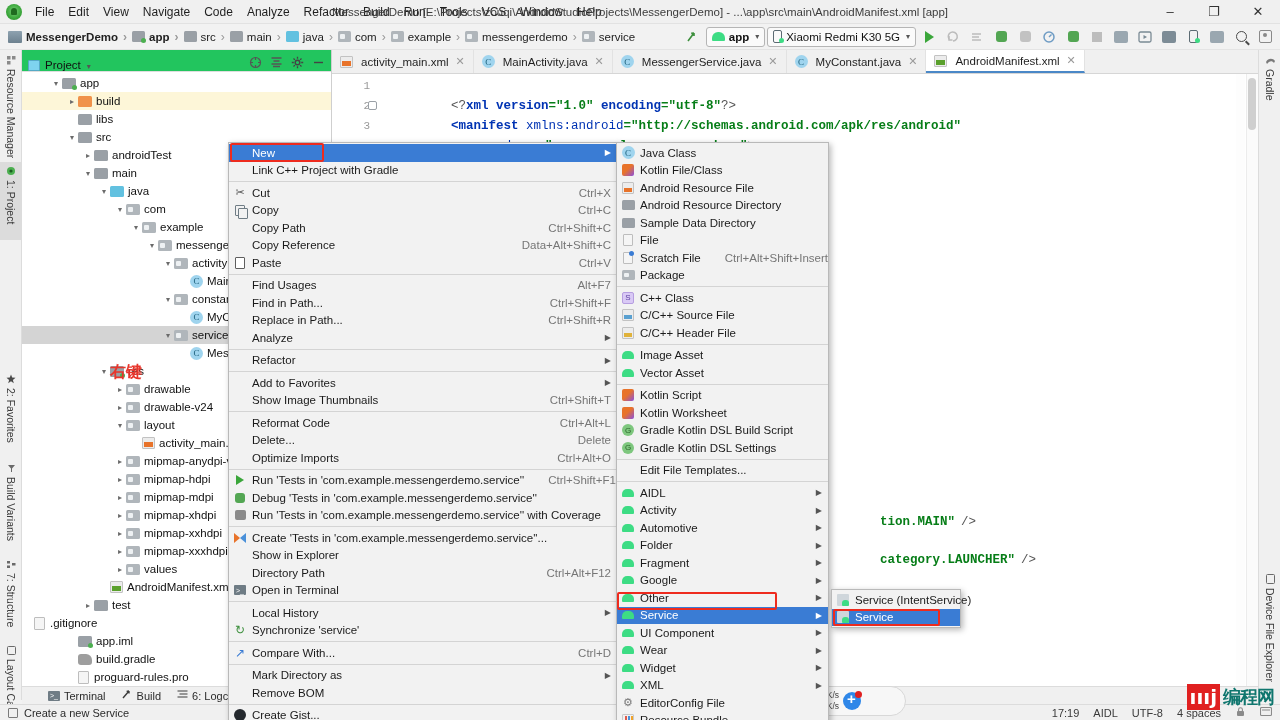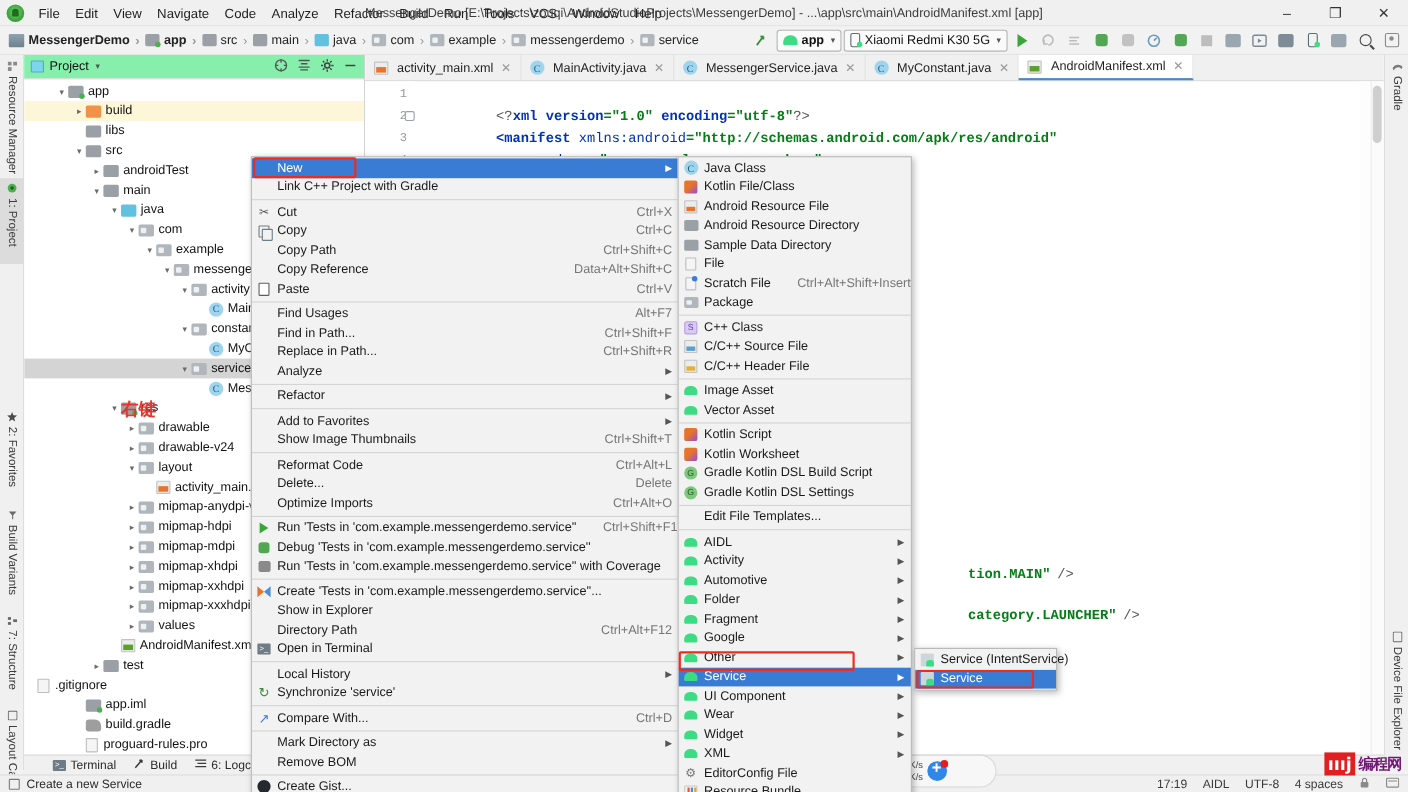--- a/index.html
+++ b/index.html
@@ -114,21 +114,21 @@
     position: absolute; top: 50px; right: 0; width: 22px; height: 650px;
     background: #f0f0f0; border-left: 1px solid #dcdcdc;
   }
 
   
   .projpanel {
     position: absolute; top: 50px; left: 22px; width: 310px; height: 636px;
     background: #fff; border-right: 1px solid #cfcfcf;
   }
   .panelhdr {
-    height: 22px; background: #86efac; display: flex; align-items: center;
+    height: 22px; background: #22c55e; display: flex; align-items: flex-end;
     padding: 0 6px; border-bottom: 1px solid #dedede;
   }
   .panelhdr .ptitle { font-size: 11.5px; color:#111; margin-left:5px;}
   .panelhdr .pcaret { font-size:8px;color:#555;margin-left:6px;}
   .blue-sq { width:12px;height:11px;background:#7ed3ef;border:1px solid #55a9c6;border-radius:1px;}
   .phdr-right { margin-left:auto; display:flex; align-items:center; gap:8px; }
   .tree { position:absolute; top:22px; left:0; right:0; bottom:0; overflow:hidden; padding-top:2px;}
   .row {
     height: 18px; display: flex; align-items: center; font-size: 11.5px; color: #111;
     white-space: nowrap; padding-right:4px;
@@ -251,22 +251,22 @@
   .g-gradlek{width:12px;height:12px;border-radius:50%;background:#7ec77e;color:#2a622a;font-size:8px;display:flex;align-items:center;justify-content:center;}
   .g-gear{color:#7a7a7a;font-size:11px;}
   .g-bundle{width:12px;height:12px;background:#f1f1f1;border:1px solid #c9c9c9;border-radius:1px;position:relative;}
   .g-bundle::after{content:"";position:absolute;left:2px;bottom:1px;width:2px;height:8px;background:#e05a4a;box-shadow:3px 0 0 #4a90d9, 6px 0 0 #f0a32a;}
   .g-svc{width:12px;height:12px;background:#cfd6db;border-radius:1px;position:relative;}
   .g-svc::after{content:"";position:absolute;right:0;bottom:0;width:7px;height:6px;background:#3ddc84;border-radius:3px 3px 1px 1px;}
 
   .watermark{
     position:absolute; right:6px; top:684px; display:flex; align-items:center; gap:3px;
   }
-  .wm-red{background:#e02020;color:#fff;font-weight:bold;font-size:16px;padding:1px 3px;font-family:"DejaVu Sans",sans-serif;}
-  .wm-txt{font-size:14px;font-weight:bold;color:#701a75;font-family:"DejaVu Sans",sans-serif;letter-spacing:-1px;}
+  .wm-red{background:#e02020;color:#fff;font-weight:bold;font-size:20px;padding:1px 3px;font-family:"DejaVu Sans",sans-serif;}
+  .wm-txt{font-size:18px;font-weight:bold;color:#0f766e;font-family:"DejaVu Sans",sans-serif;letter-spacing:-1px;}
   .netspeed{
     position:absolute; left:808px; top:686px; width:98px; height:30px;
     background:#f7f7f7; border:1px solid #d8d8d8; border-radius:0 16px 16px 0;
     display:flex; align-items:center; padding-left:6px; font-size:8.5px; color:#444; line-height:1.25;
   }
   .netbtn{width:18px;height:18px;border-radius:50%;background:#2f87e8;margin-left:4px;position:relative;}
   .netbtn::before{content:"+";position:absolute;left:4px;top:-2px;color:#fff;font-size:15px;font-weight:bold;}
   .netbtn::after{content:"";position:absolute;right:-1px;top:-1px;width:7px;height:7px;border-radius:50%;background:#e02020;}
 </style>
 </head>

